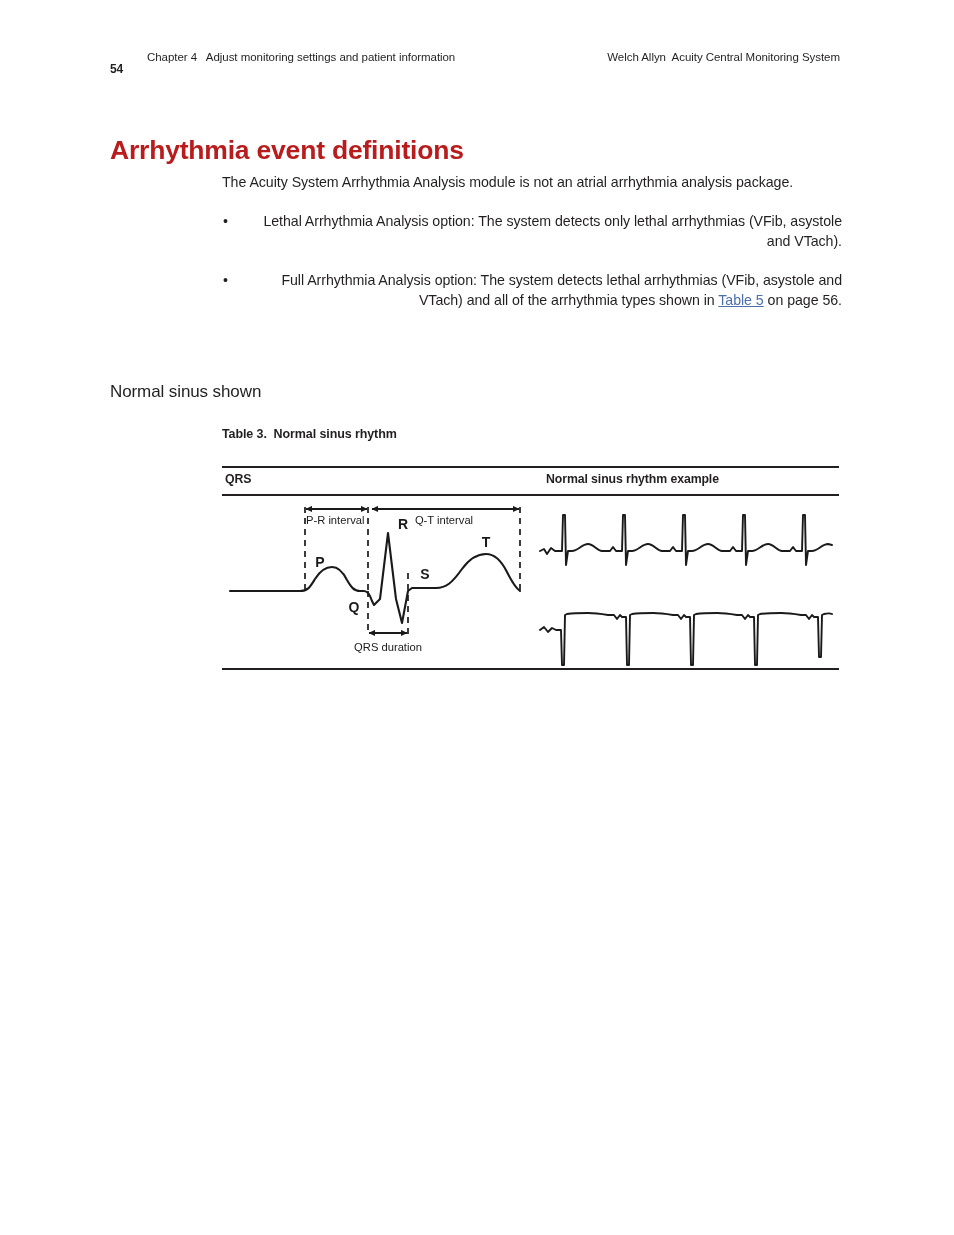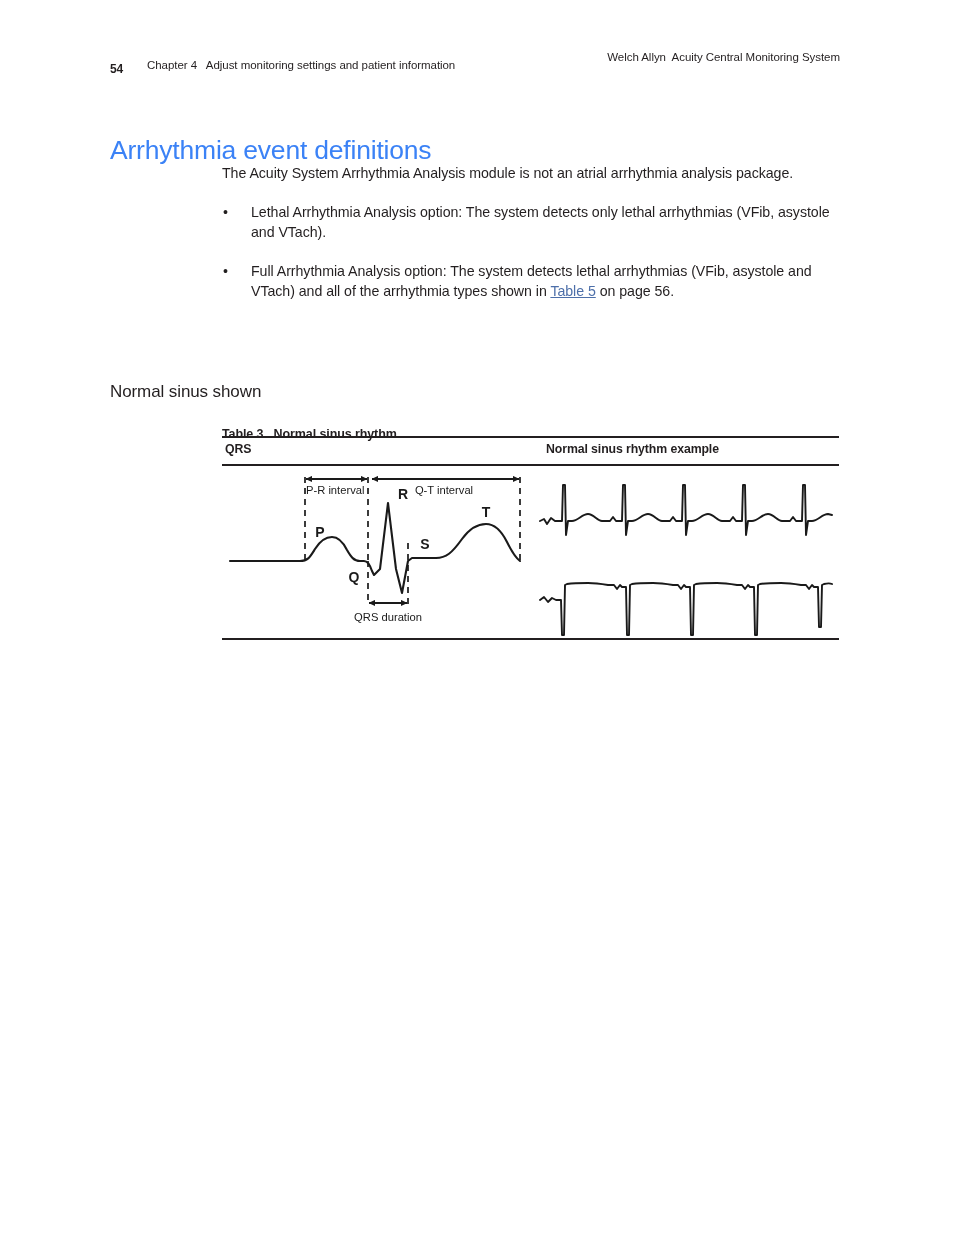--- a/index.html
+++ b/index.html
@@ -35,39 +35,39 @@
   }
   .runhead .folio {
     position: absolute;
     left: 0; top: 12px;
     font-weight: bold;
     font-size: 12px;
     letter-spacing: -0.1px;
   }
   .runhead .chap {
     position: absolute;
-    left: 37px; top: 9px;
+    left: 37px; top: 1px;
     white-space: pre;
     letter-spacing: -0.05px;
   }
   .runhead .product {
     position: absolute;
     right: 0; top: 1px;
     white-space: pre;
     letter-spacing: -0.05px;
   }
 
   
   .h1 {
     position: absolute;
     left: 110px;
     top: 117px;
     font-size: 26.5px;
-    font-weight: normal;
-    color: #3b82f6;
+    font-weight: bold;
+    color: #b91c1c;
     letter-spacing: -0.2px;
   }
   .h2 {
     position: absolute;
     left: 110px;
     top: 368px;
     font-size: 17px;
     font-weight: normal;
     color: #231f20;
     letter-spacing: -0.1px;
@@ -77,59 +77,60 @@
   .body-col {
     position: absolute;
     left: 222px;
     top: 160px;
     width: 620px;
   }
   .para {
     font-size: 14.2px;
     line-height: 20.6px;
     color: #231f20;
-    margin: 3px 0 18px 0;
+    margin: 12px 0 18px 0;
     letter-spacing: -0.05px;
   }
   .bullet-row {
     position: relative;
     padding-left: 29px;
     margin-bottom: 18px;
   }
   .bullet-row .dot {
     position: absolute;
     left: 1px;
     top: 0px;
     font-size: 14.2px;
     line-height: 20.6px;
   }
   .bullet-row .btext {
     font-size: 14.2px;
     line-height: 20.6px;
     color: #231f20;
     letter-spacing: -0.05px;
     display: block;
+    text-align: right;
   }
   .xref { color: #4d6fa9; }
 
   
   .tbl-caption {
     position: absolute;
     left: 222px;
     top: 427px;
     font-size: 12.5px;
     font-weight: bold;
     color: #231f20;
     white-space: pre;
     letter-spacing: -0.1px;
   }
   .tbl {
     position: absolute;
     left: 222px;
-    top: 436px;
+    top: 466px;
     width: 617px;
     height: 156px;
   }
   .rule {
     position: absolute;
     left: 0;
     width: 617px;
     background: #231f20;
   }
   .rule.top    { top: 0px;   height: 1.6px; }

